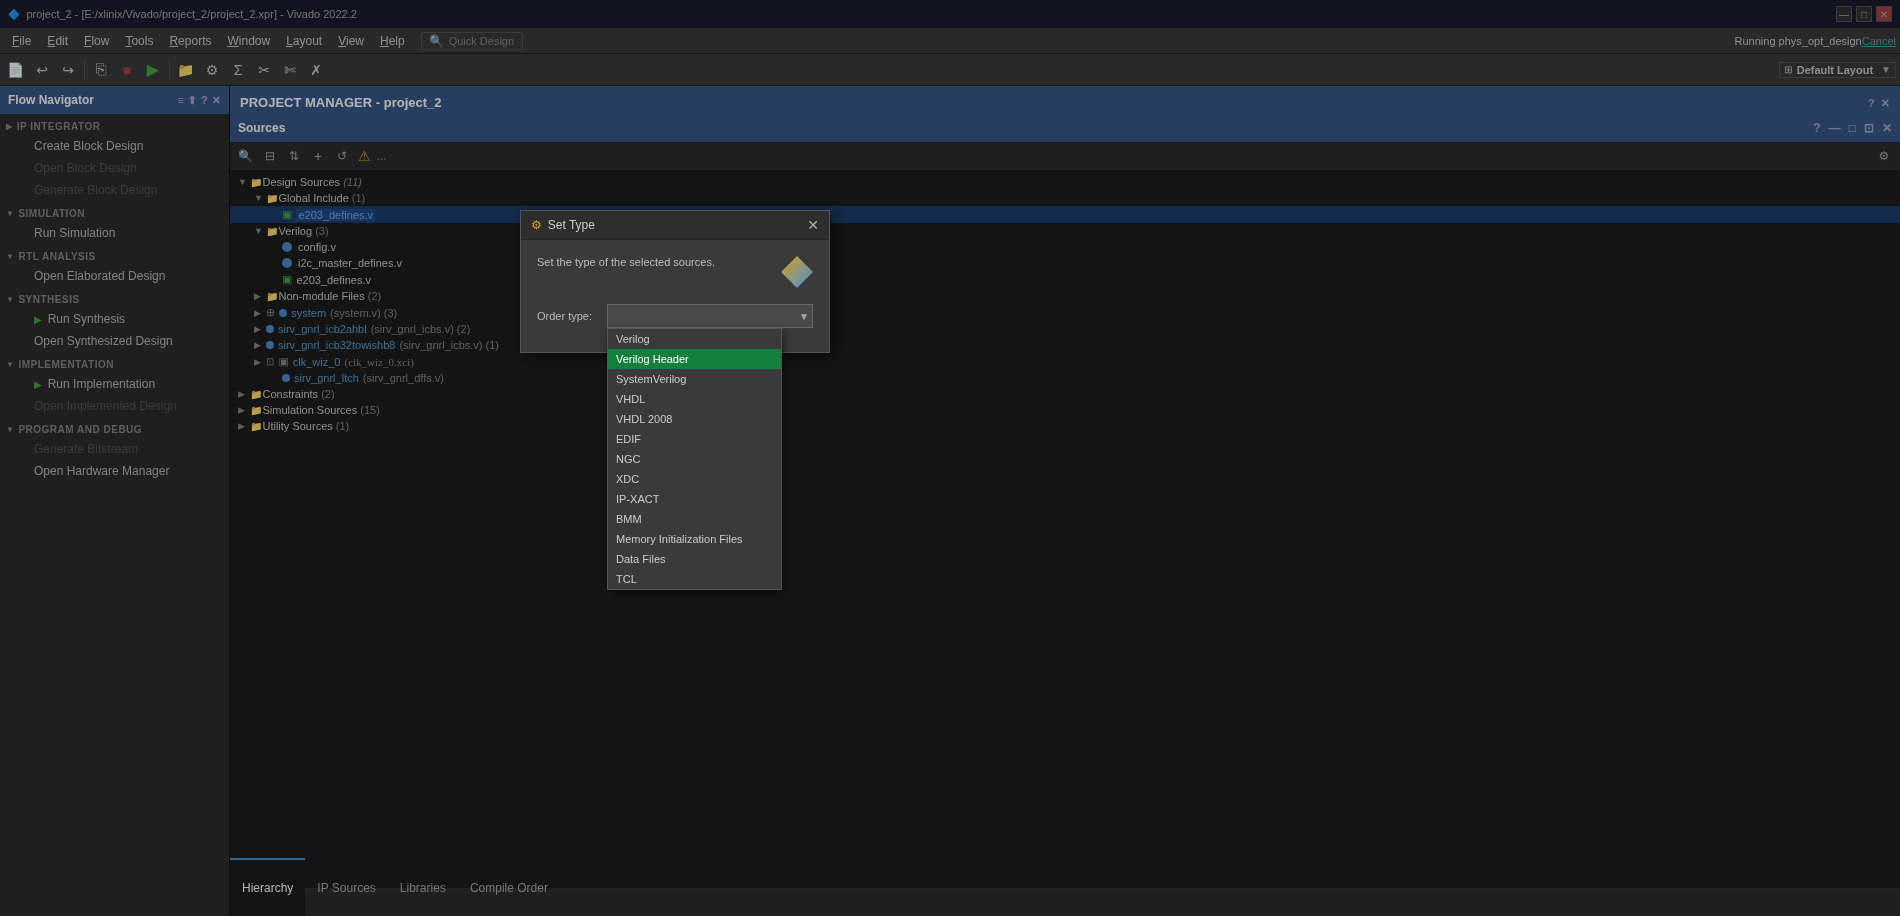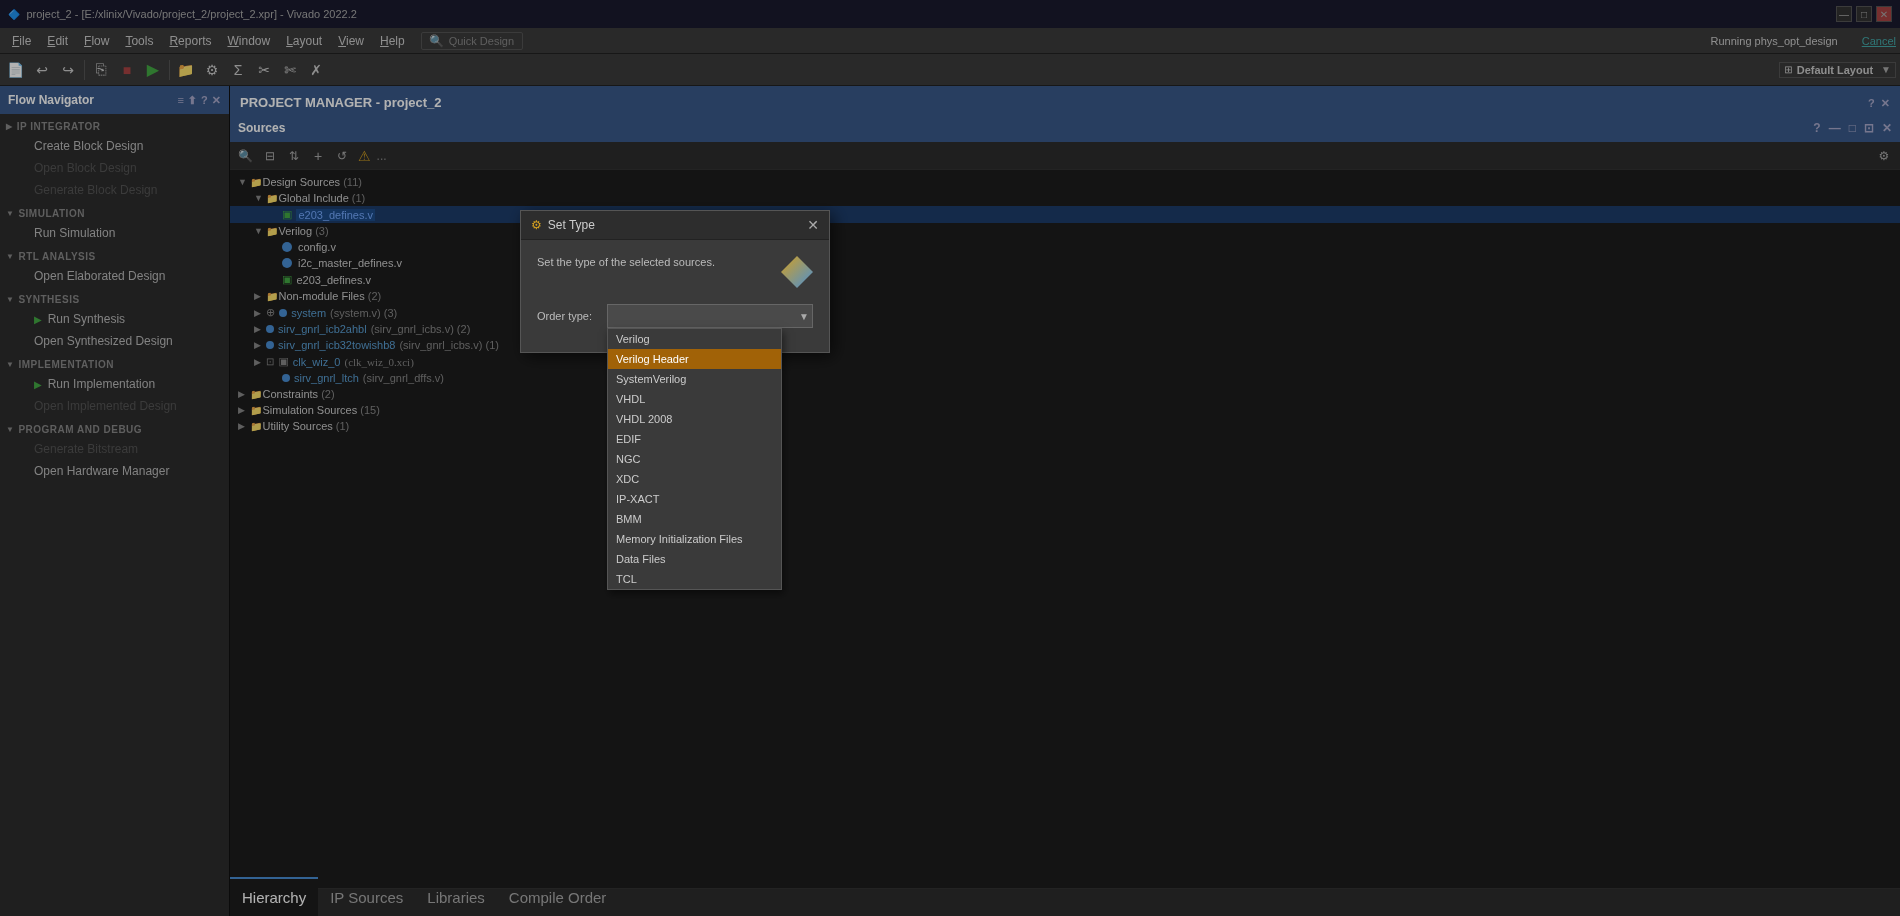--- a/index.html
+++ b/index.html
@@ -8,21 +8,21 @@
     
     .title-bar { background: #1a1a2e; color: #aaa; height: 28px; display: flex; align-items: center; justify-content: space-between; padding: 0 8px; font-size: 11px; }
     .title-bar-left { display: flex; align-items: center; gap: 6px; }
     .title-bar-controls { display: flex; gap: 4px; }
     .title-bar-btn { width: 16px; height: 16px; border: 1px solid #555; background: #333; cursor: pointer; display: flex; align-items: center; justify-content: center; font-size: 10px; color: #aaa; }
 
     
     .menu-bar { background: #3c3c3c; height: 26px; display: flex; align-items: center; padding: 0 4px; border-bottom: 1px solid #222; }
     .menu-item { padding: 2px 8px; color: #ccc; cursor: pointer; font-size: 12px; }
     .menu-item u { text-decoration: underline; }
-    .menu-right { margin-left: auto; display: flex; align-items: center; gap: 24px; color: #ccc; font-size: 11px; }
+    .menu-right { margin-left: auto; display: flex; align-items: center; gap: 0; color: #ccc; font-size: 11px; }
     .cancel-btn { color: #4aa; cursor: pointer; text-decoration: underline; }
 
     
     .toolbar { background: #3c3c3c; height: 32px; display: flex; align-items: center; padding: 0 4px; border-bottom: 1px solid #222; gap: 2px; }
     .tb-btn { width: 24px; height: 24px; border: none; background: transparent; cursor: pointer; display: flex; align-items: center; justify-content: center; color: #ccc; font-size: 14px; }
     .tb-sep { width: 1px; height: 20px; background: #555; margin: 0 2px; }
     .tb-right { margin-left: auto; display: flex; align-items: center; gap: 4px; }
     .play-btn { color: #4a4; font-size: 16px; }
     .stop-btn { color: #a44; font-size: 14px; }
 
@@ -62,21 +62,21 @@
     .tree-node.selected { background: #1d3d6b; }
     .tree-indent { display: inline-block; }
     .tree-arrow { display: inline-block; width: 12px; color: #888; font-size: 9px; }
     .tree-text { color: #ccc; }
     .tree-text.highlighted { background: #1d4d8a; color: #7af; padding: 0 2px; }
     .tree-text.blue { color: #5a9fd4; }
     .folder-icon { color: #d4a44a; font-size: 10px; }
 
     
     .bottom-tabs { height: 28px; background: #2d2d2d; border-top: 1px solid #333; display: flex; align-items: flex-end; }
-    .tab { padding: 10px 12px; color: #aaa; cursor: pointer; font-size: 15px; border-top: 2px solid transparent; }
+    .tab { padding: 21px 12px; color: #aaa; cursor: pointer; font-size: 12px; border-top: 2px solid transparent; }
     .tab.active { color: #fff; border-top: 2px solid #4a8fd4; background: #1e1e1e; }
 
     
     .modal-overlay { position: fixed; top: 0; left: 0; width: 100%; height: 100%; background: rgba(0,0,0,0.3); display: flex; align-items: center; justify-content: center; z-index: 100; }
     .modal { background: #3a3a3a; border: 1px solid #555; box-shadow: 4px 4px 16px rgba(0,0,0,0.6); width: 310px; font-size: 12px; position: absolute; top: 210px; left: 520px; }
     .modal-title-bar { background: #2d2d2d; padding: 6px 10px; display: flex; align-items: center; justify-content: space-between; border-bottom: 1px solid #222; }
     .modal-title { color: #ccc; font-size: 12px; display: flex; align-items: center; gap: 6px; }
     .modal-close { cursor: pointer; color: #aaa; font-size: 14px; border: none; background: transparent; }
     .modal-body { padding: 16px; }
     .modal-desc { color: #bbb; margin-bottom: 16px; font-size: 11px; display: flex; align-items: flex-start; justify-content: space-between; }
@@ -85,21 +85,21 @@
     .modal-select-wrap { flex: 1; position: relative; }
     .modal-select { width: 100%; background: #4a4a4a; border: 1px solid #666; color: #ccc; padding: 3px 6px; font-size: 11px; height: 24px; appearance: none; cursor: pointer; }
     .modal-select-arrow { position: absolute; right: 4px; top: 50%; transform: translateY(-50%); color: #aaa; pointer-events: none; font-size: 10px; }
 
     
     .dropdown-list { background: #3a3a3a; border: 1px solid #555; width: 175px; position: absolute; top: 100%; left: 0; z-index: 200; max-height: 320px; overflow-y: auto; box-shadow: 2px 4px 8px rgba(0,0,0,0.5); }
     .dropdown-list::-webkit-scrollbar { width: 8px; }
     .dropdown-list::-webkit-scrollbar-track { background: #3a3a3a; }
     .dropdown-list::-webkit-scrollbar-thumb { background: #666; }
     .dd-item { padding: 4px 8px; color: #ccc; cursor: pointer; font-size: 11px; }
-    .dd-item.selected { background: #a16207; color: #fff; }
+    .dd-item.selected { background: #15803d; color: #fff; }
     .sources-inner { flex: 1; display: flex; flex-direction: column; overflow: hidden; }
   </style>
 </head>
 <body>
 
 <div class="title-bar">
   <div class="title-bar-left">
     <span style="font-size:10px;">🔷</span>
     <span>project_2 - [E:/xlinix/Vivado/project_2/project_2.xpr] - Vivado 2022.2</span>
   </div>
@@ -290,21 +290,21 @@
         <span style="color:#888; margin-left:2px;">...</span>
         <button class="ptb-btn ptb-gear" style="margin-left:auto;">⚙</button>
       </div>
 
       <div class="tree-view">
 
         <div class="tree-node">
           <span class="tree-indent" style="width:4px;"></span>
           <span class="tree-arrow">▼</span>
           <span class="folder-icon">📁</span>
-          <span class="tree-text"> Design Sources <span style="color:#888;">(11)</span></span>
+          <span class="tree-text"> Design Sources <span style="color:#888;font-style:italic;">(11)</span></span>
         </div>
 
         <div class="tree-node">
           <span class="tree-indent" style="width:20px;"></span>
           <span class="tree-arrow">▼</span>
           <span class="folder-icon">📁</span>
           <span class="tree-text"> Global Include <span style="color:#888;">(1)</span></span>
         </div>
 
         <div class="tree-node selected">

